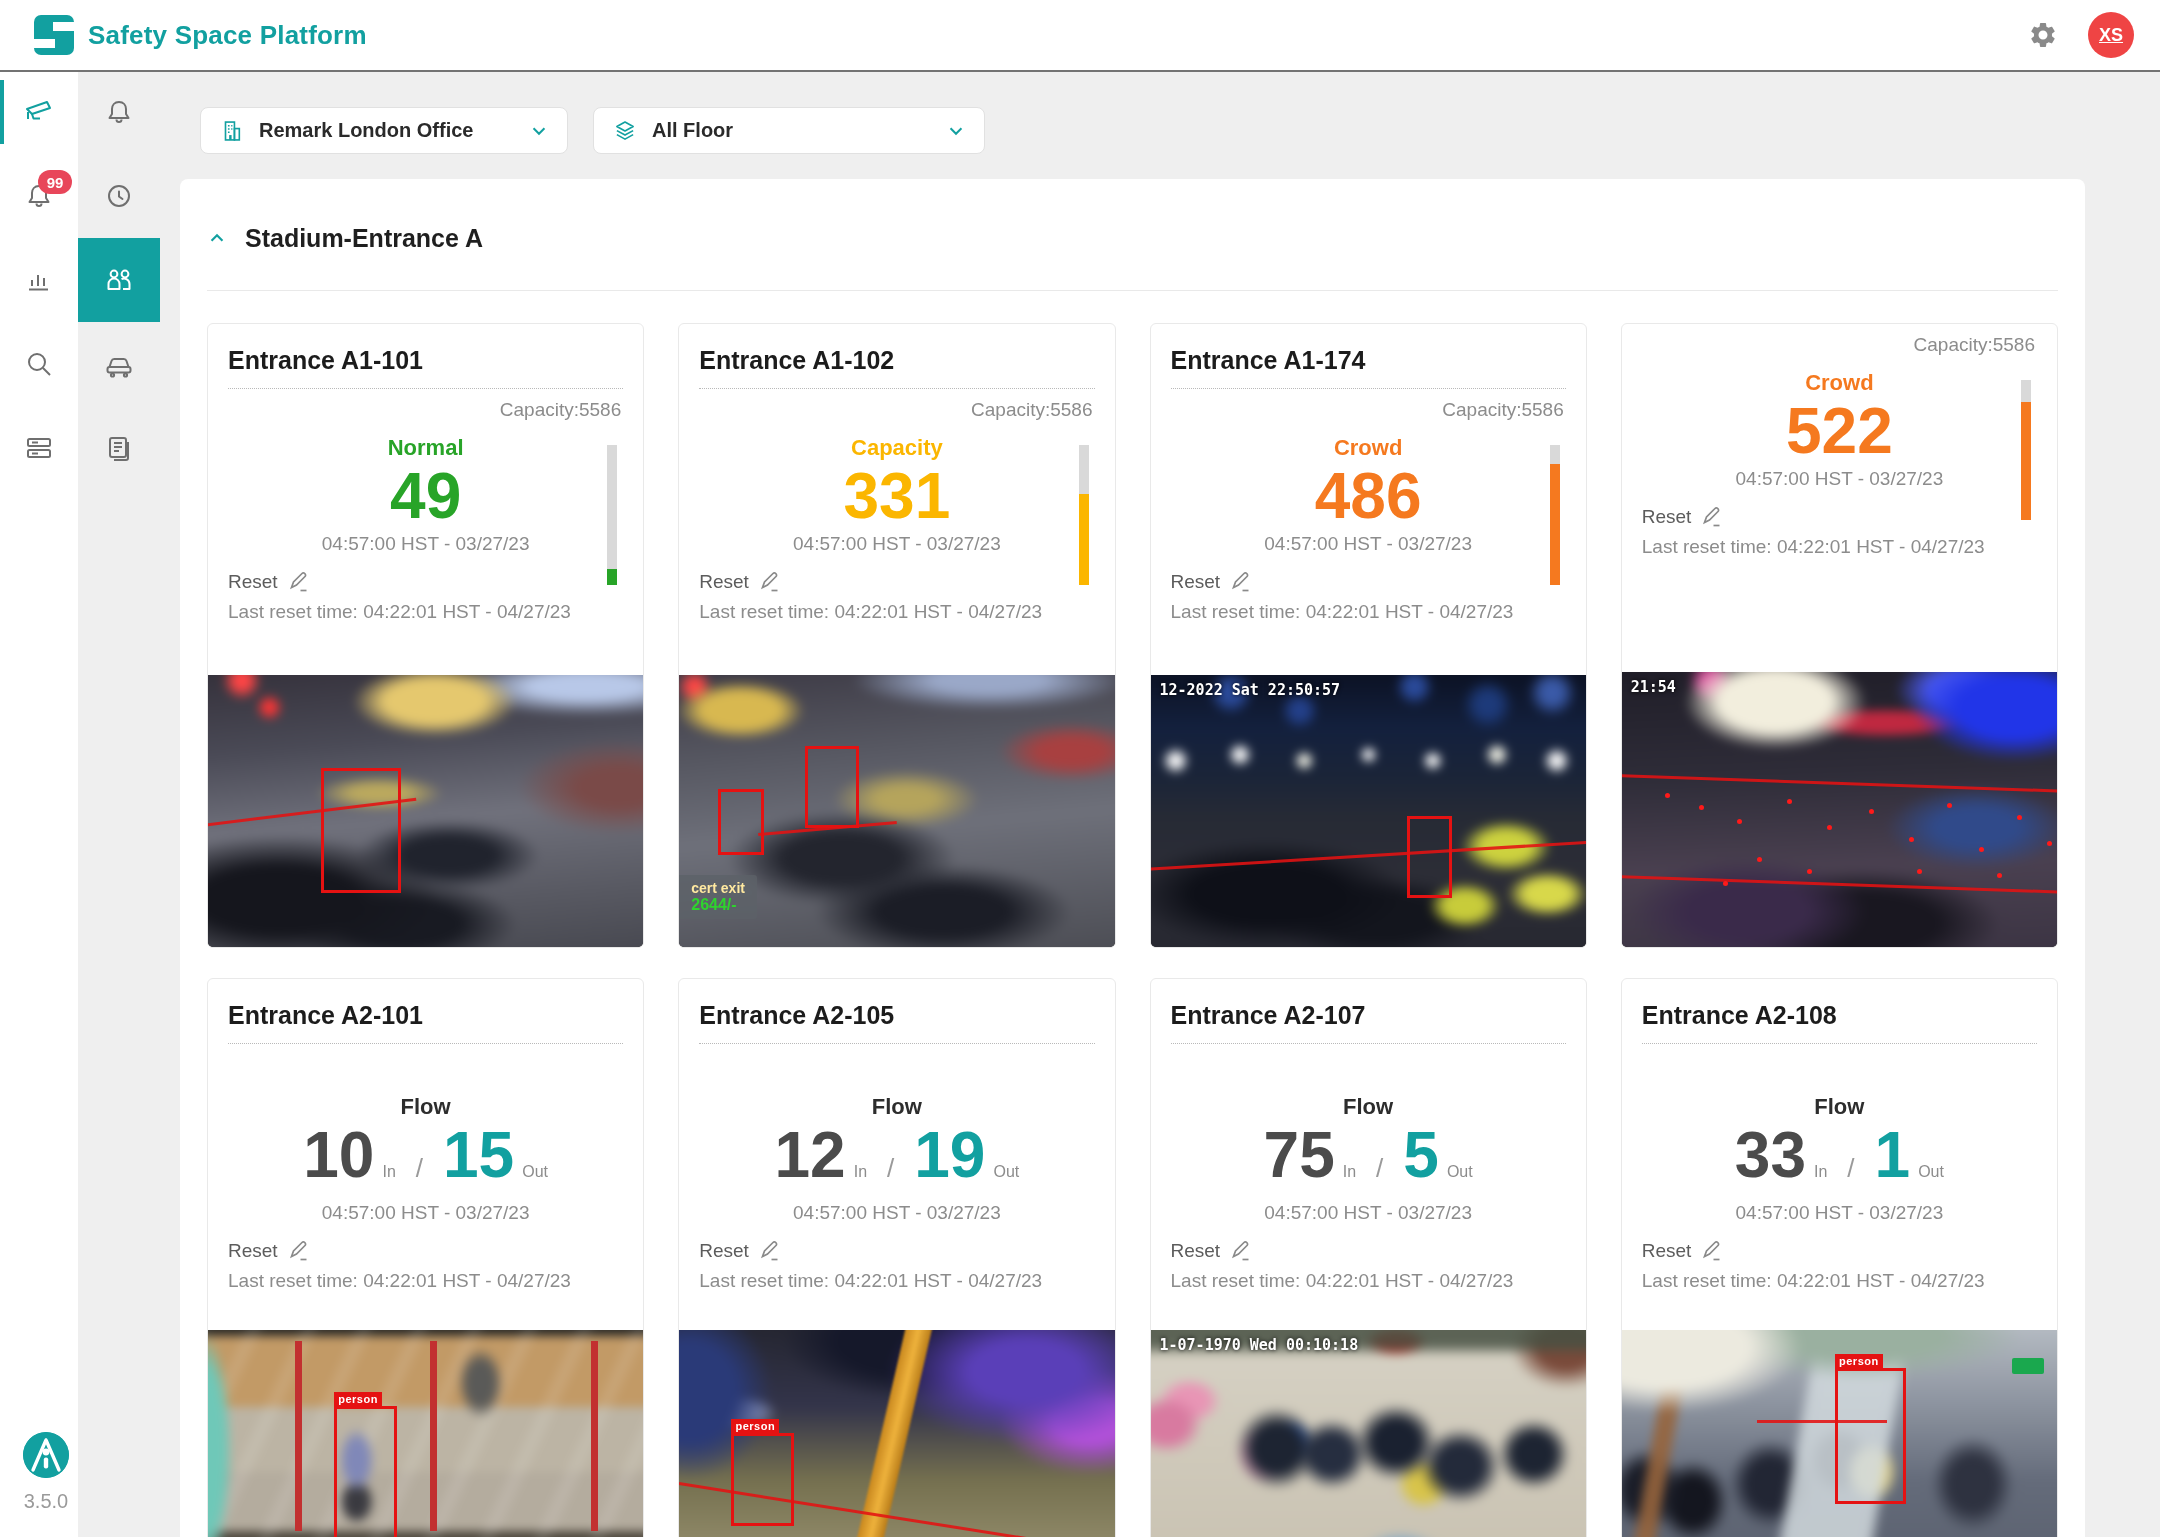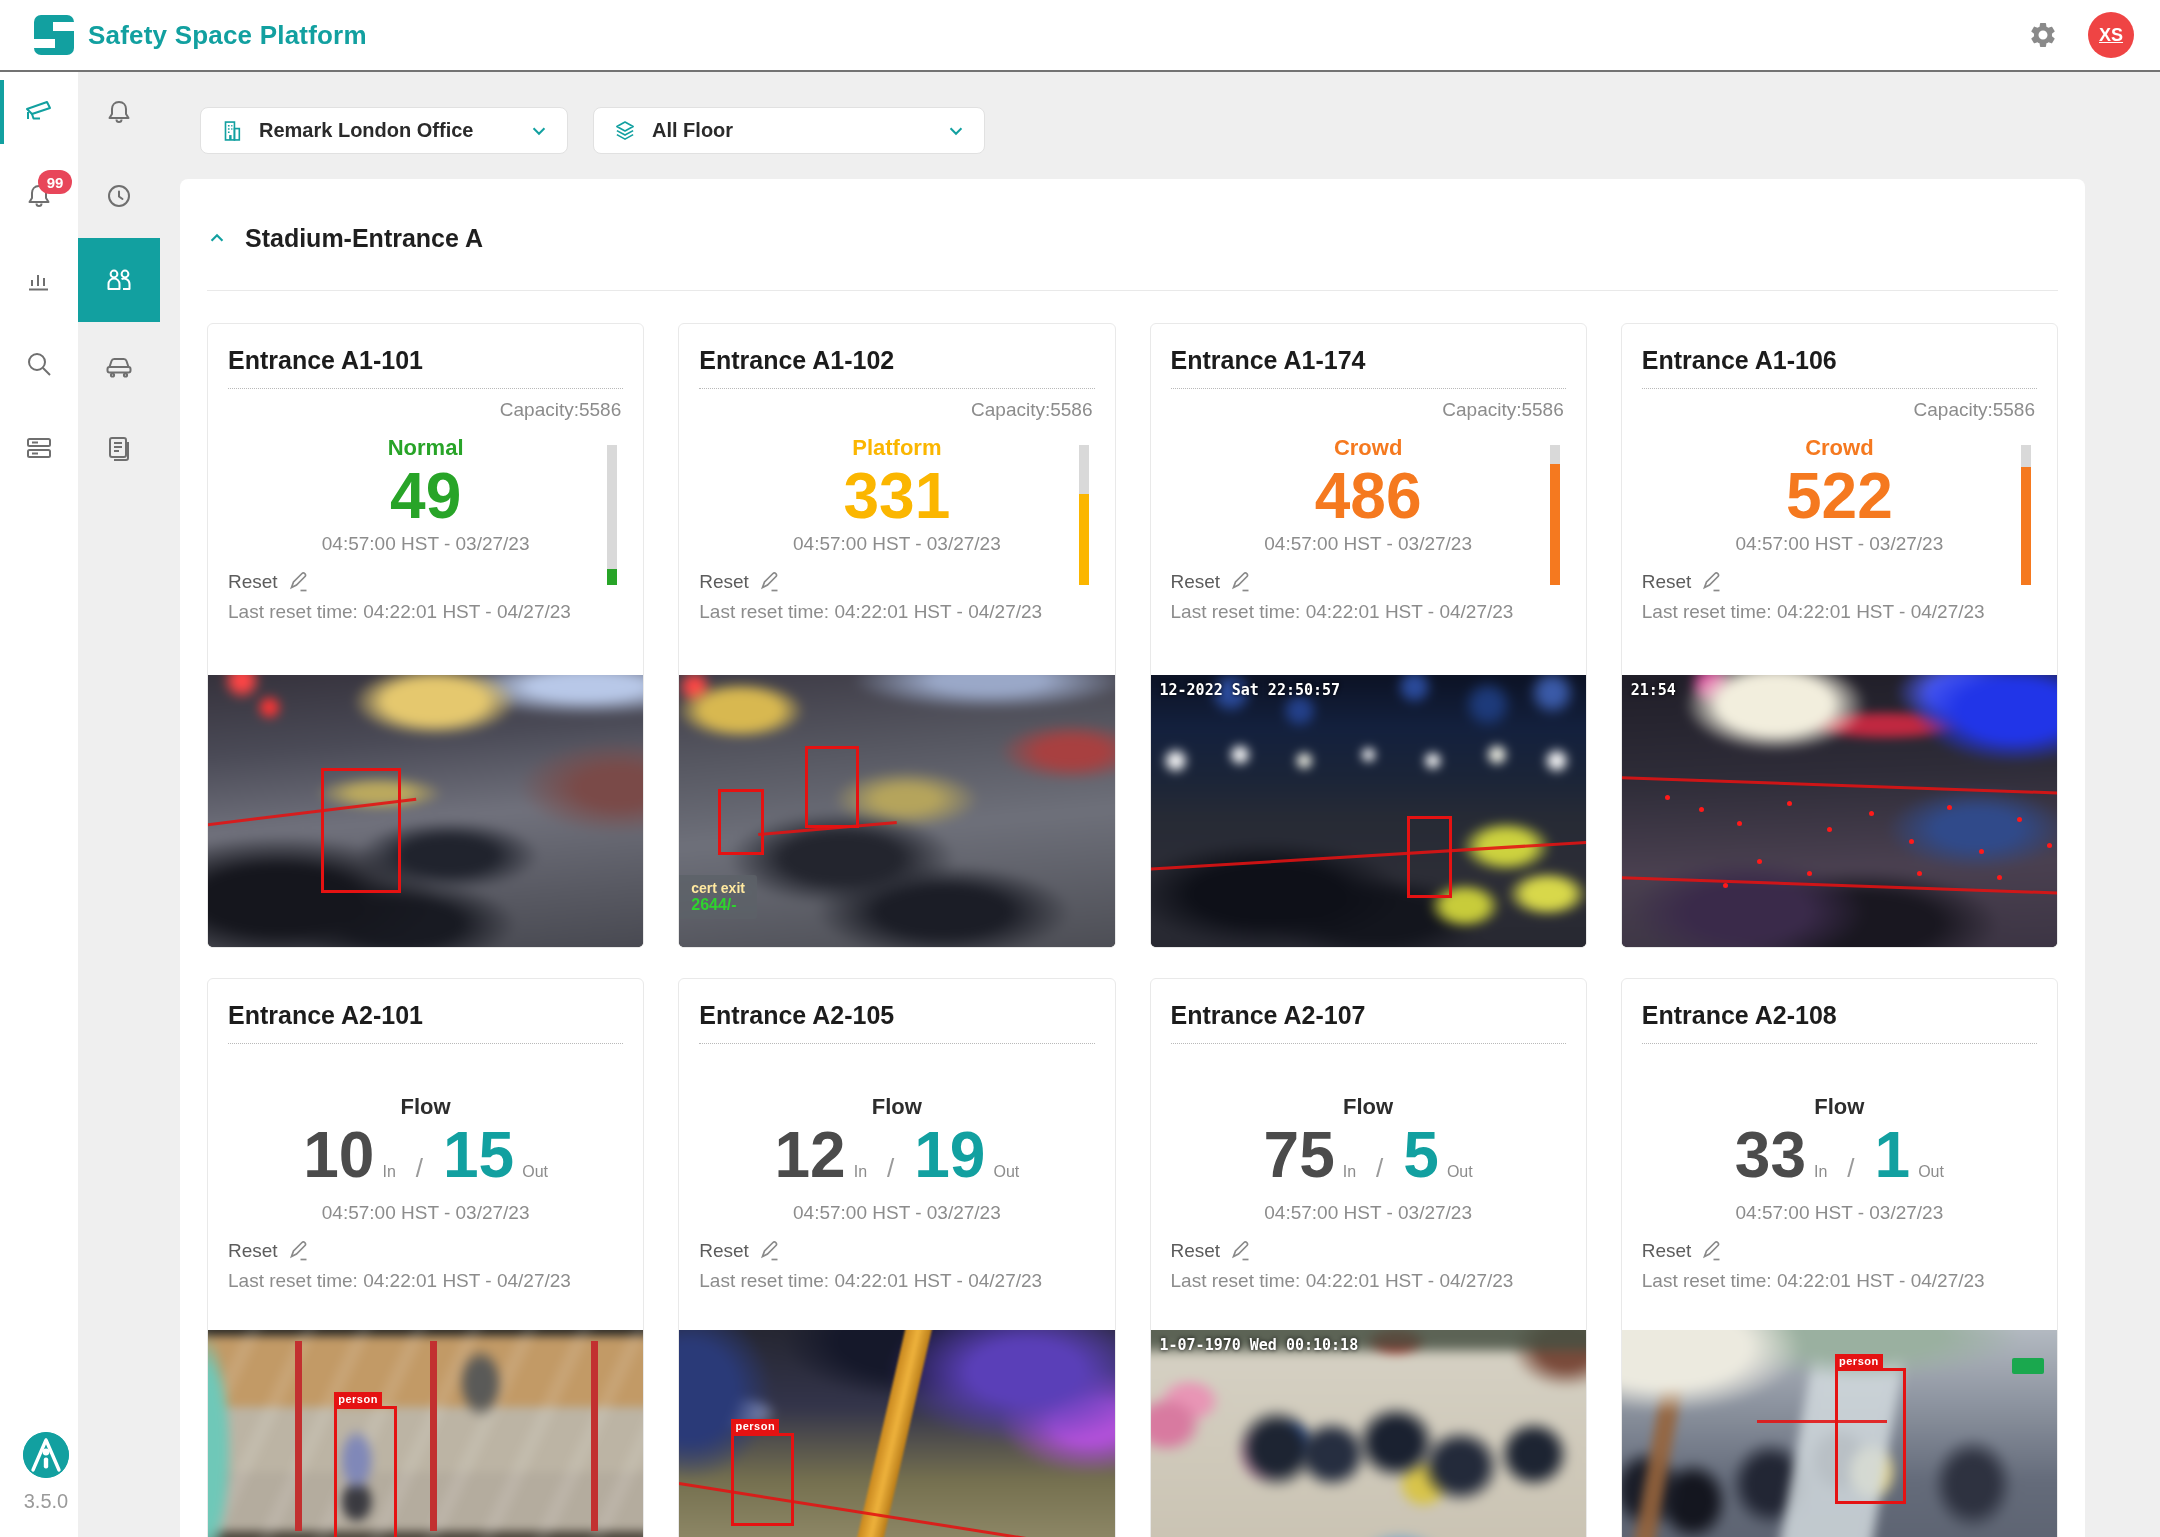--- a/index.html
+++ b/index.html
@@ -366,21 +366,21 @@
         <div class="cam cam-1">
           <i class="rl"></i>
           <i class="bbox"></i>
         </div>
       </article>
 
       <article class="card">
         <div class="card-head">Entrance A1-102</div>
         <div class="card-body">
           <div class="capacity">Capacity:5586</div>
-          <div class="status c-attention">Platform</div>
+          <div class="status c-attention">Capacity</div>
           <div class="big c-attention">331</div>
           <div class="stamp">04:57:00 HST - 03/27/23</div>
           <div class="vbar">
               <i class="fill f-attention" style="height: 65%;"></i>
             </div>
           <div class="reset-row">
             <span class="reset">Reset</span>
             <svg class="pencil" viewBox="0 0 22 22" fill="none" stroke="currentColor" stroke-width="1.7">
               <path d="M3.5 16.5 L5.5 11 L14 2.5 a1.9 1.9 0 0 1 2.7 0 l.3.3 a1.9 1.9 0 0 1 0 2.7 L8.5 14 l-5 2.5z"></path>
                 <path d="M12.5 19.5 h6"></path>
@@ -419,21 +419,20 @@
           <div class="last-reset">Last reset time: 04:22:01 HST - 04/27/23</div>
         </div>
         <div class="cam cam-3">
           <span class="cam-ts">12-2022 Sat 22:50:57</span>
           <i class="rl"></i>
           <i class="bbox"></i>
         </div>
       </article>
 
       <article class="card">
-        <div class="card-head">Entrance A1-106</div>
         <div class="card-body">
           <div class="capacity">Capacity:5586</div>
           <div class="status c-crowd">Crowd</div>
           <div class="big c-crowd">522</div>
           <div class="stamp">04:57:00 HST - 03/27/23</div>
           <div class="vbar">
               <i class="fill f-crowd" style="height: 84%;"></i>
             </div>
           <div class="reset-row">
             <span class="reset">Reset</span>

